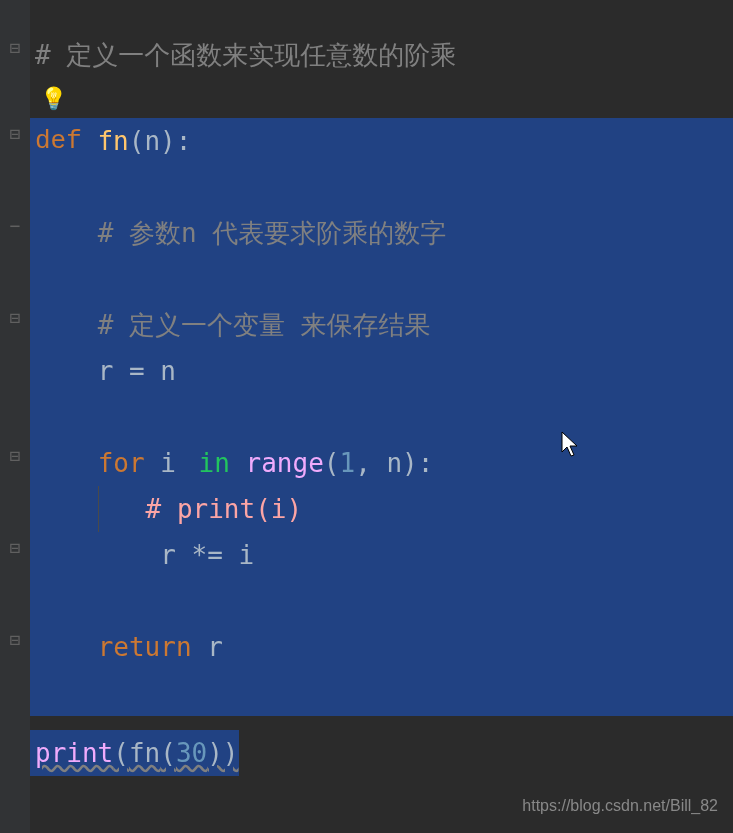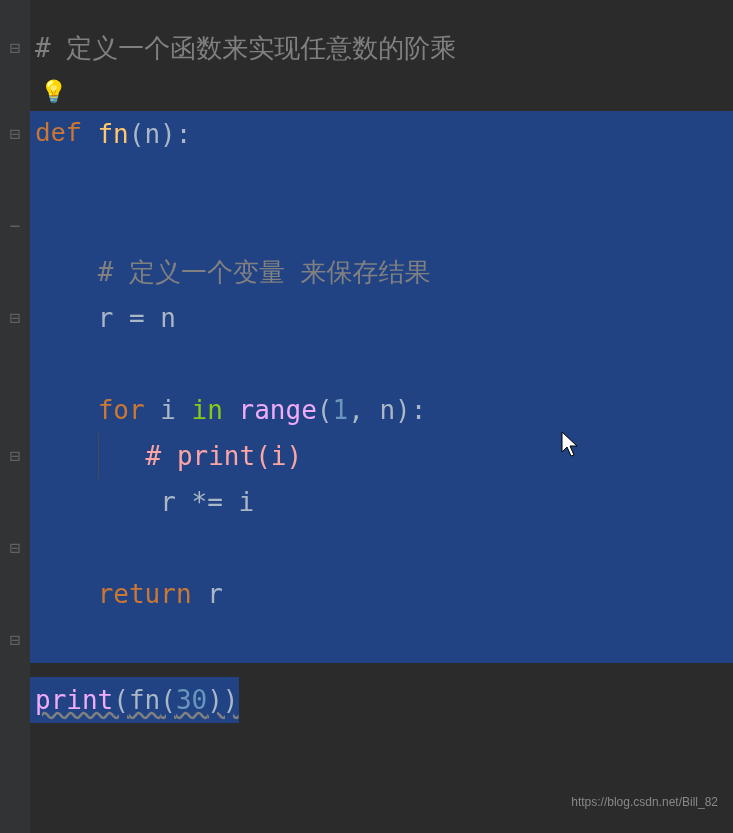--- a/index.html
+++ b/index.html
@@ -34,21 +34,21 @@
       align-items: center;
       justify-content: center;
     }
     .fold-minus {
       color: #606060;
       font-size: 18px;
       line-height: 0;
     }
     .code-area {
       flex: 1;
-      padding-top: 25px;
+      padding-top: 32px;
       position: relative;
     }
     .line {
       height: 46px;
       display: flex;
       align-items: center;
       white-space: pre;
       padding-left: 5px;
     }
     .selected-block {
@@ -62,21 +62,21 @@
       display: flex;
       align-items: center;
       padding-left: 10px;
     }
     .bulb {
       color: #ffc66d;
       font-size: 22px;
     }
     .kw-def { color: #cc7832; font-family: Liberation Mono, monospace; }
     .kw-for { color: #cc7832; text-align: center; }
-    .kw-in { color: #84cc16; }
+    .kw-in { color: #22c55e; margin-left: 7px; }
     .kw-return { color: #cc7832; text-align: center; }
     .fn-name { color: #ffc66d; }
     .paren { color: #a9b7c6; }
     .param { color: #a9b7c6; }
     .colon { color: #a9b7c6; }
     .text-normal { color: #a9b7c6; }
     .builtin { color: #f0abfc; }
     .number { color: #6897bb; }
     .comment-hash { color: #fca5a5; }
     .indent-guide {
@@ -90,24 +90,24 @@
     .cursor-pointer {
       position: absolute;
       left: 530px;
       top: 430px;
       width: 20px;
       height: 28px;
       pointer-events: none;
     }
     .watermark {
       position: absolute;
-      bottom: 24px;
+      bottom: 18px;
       right: 15px;
       color: #888;
-      font-size: 12px;
+      font-size: 16px;
       font-family: Arial, sans-serif;
     }
     .fold-row {
       height: 46px;
       display: flex;
       align-items: center;
       justify-content: center;
     }
     .empty-fold-row {
       height: 46px;
@@ -170,20 +170,23 @@
     <div class="bulb-line">
       <span class="bulb">💡</span>
     </div>
 
     <div class="line selected-block">
       <span class="kw-def">def</span><span class="text-normal"> </span><span class="fn-name">fn</span><span class="paren">(</span><span class="param">n</span><span class="paren">)</span><span class="colon">:</span>
     </div>
 
     <div class="line selected-block"></div>
 
+    <div class="line selected-block">
+      <span class="text-normal">    </span><span class="comment-cn"># 参数n 代表要求阶乘的数字</span>
+    </div>
 
     <div class="line selected-block"></div>
 
     <div class="line selected-block">
       <span class="text-normal">    </span><span class="comment-cn"># 定义一个变量 来保存结果</span>
     </div>
 
     <div class="line selected-block">
       <span class="text-normal">    </span><span class="text-normal">r = n</span>
     </div>

